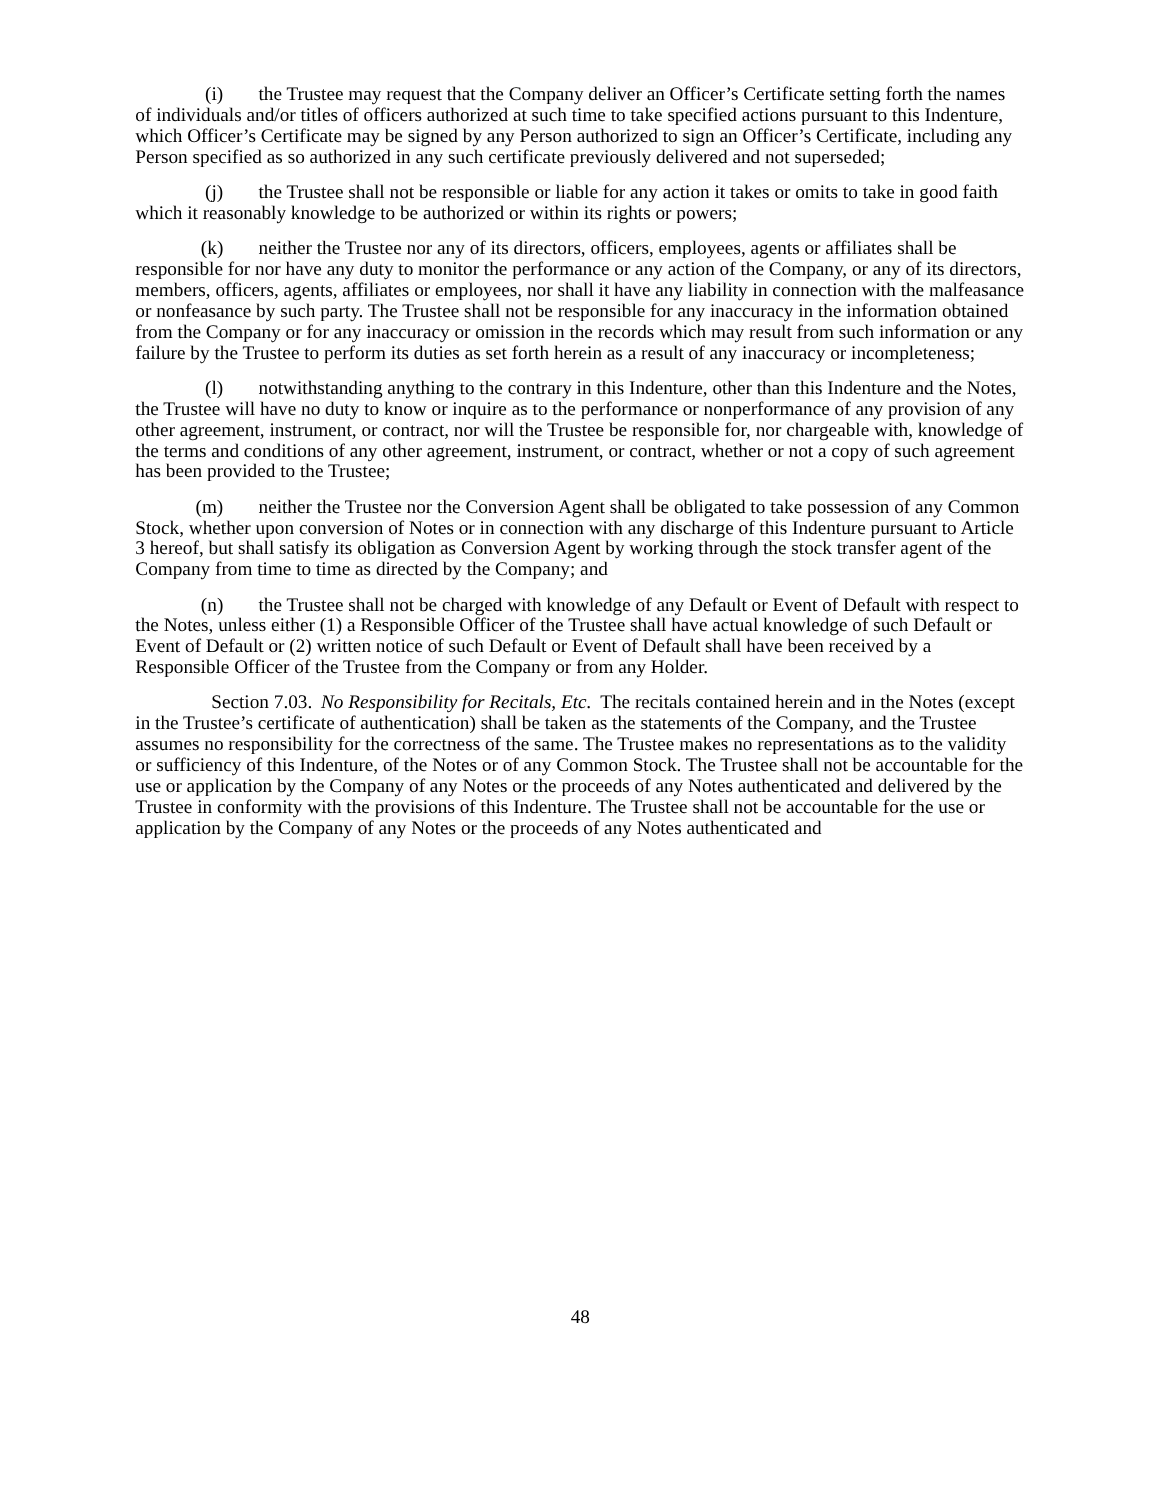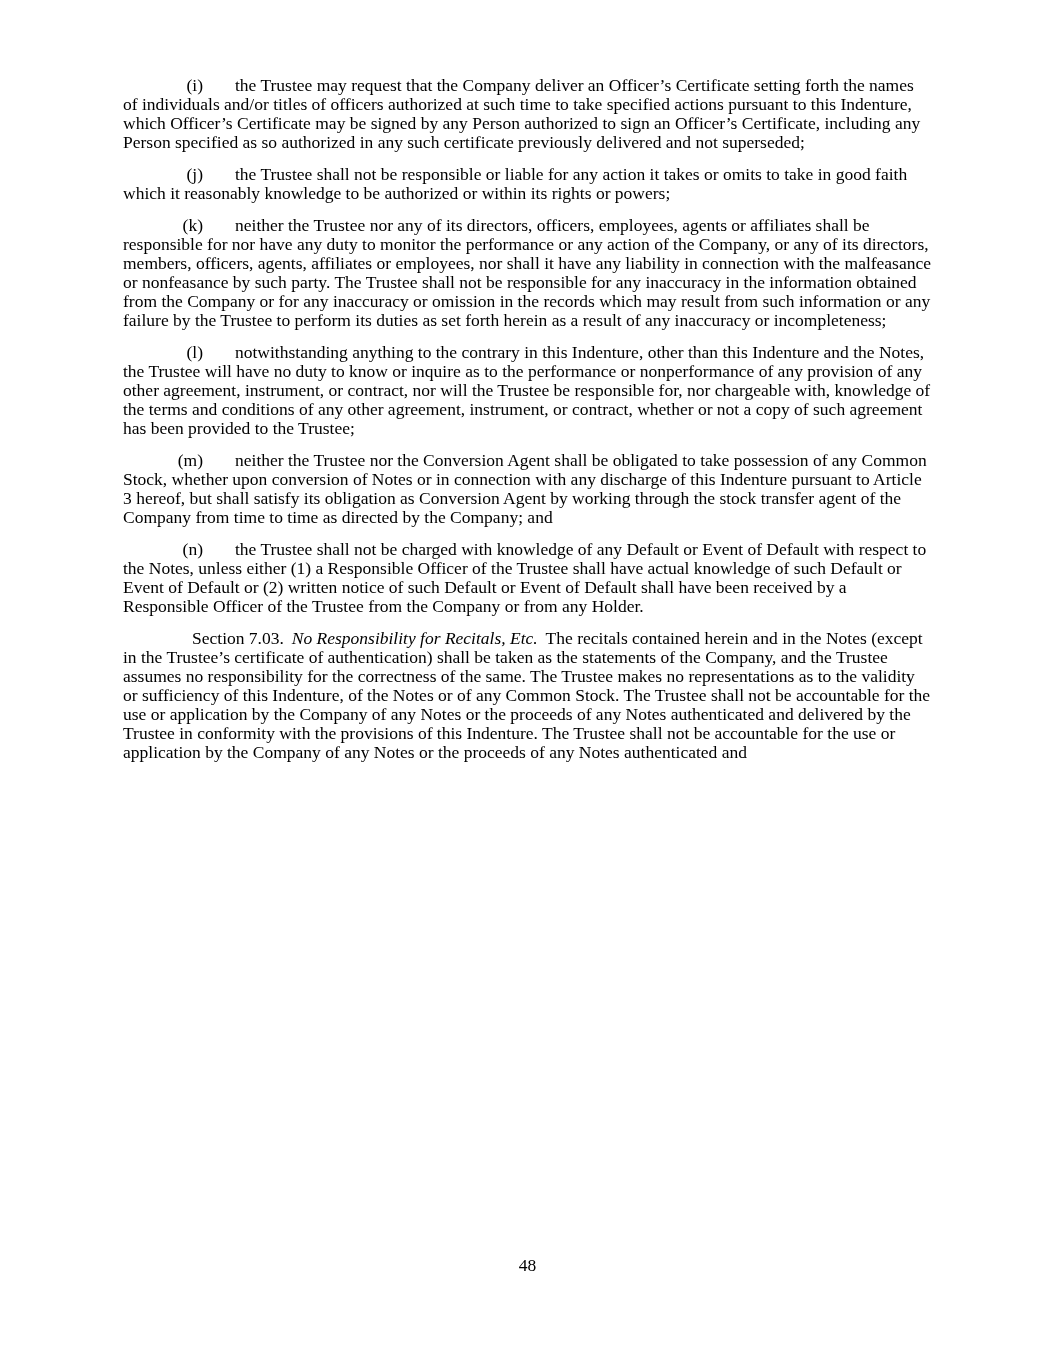--- a/index.html
+++ b/index.html
@@ -44,21 +44,21 @@
     margin-left: 0.45em;
   }
   em.sec-title {
     font-style: italic;
     margin-left: 0.45em;
   }
   .page-number {
     position: absolute;
     left: 0;
     right: 0;
-    top: 1256px;
+    top: 1188px;
     text-align: center;
   }
 </style>
 </head>
 <body>
 
 <div class="page">
 
   <p class="body-para"><span class="plabel">(i)</span><span class="tab"></span><span>the Trustee may request that the Company deliver an Officer’s Certificate setting forth the names of individuals and/or titles of officers authorized at such time to take specified actions pursuant to this Indenture, which Officer’s Certificate may be signed by any Person authorized to sign an Officer’s Certificate, including any Person specified as so authorized in any such certificate previously delivered and not superseded;</span></p>
 

